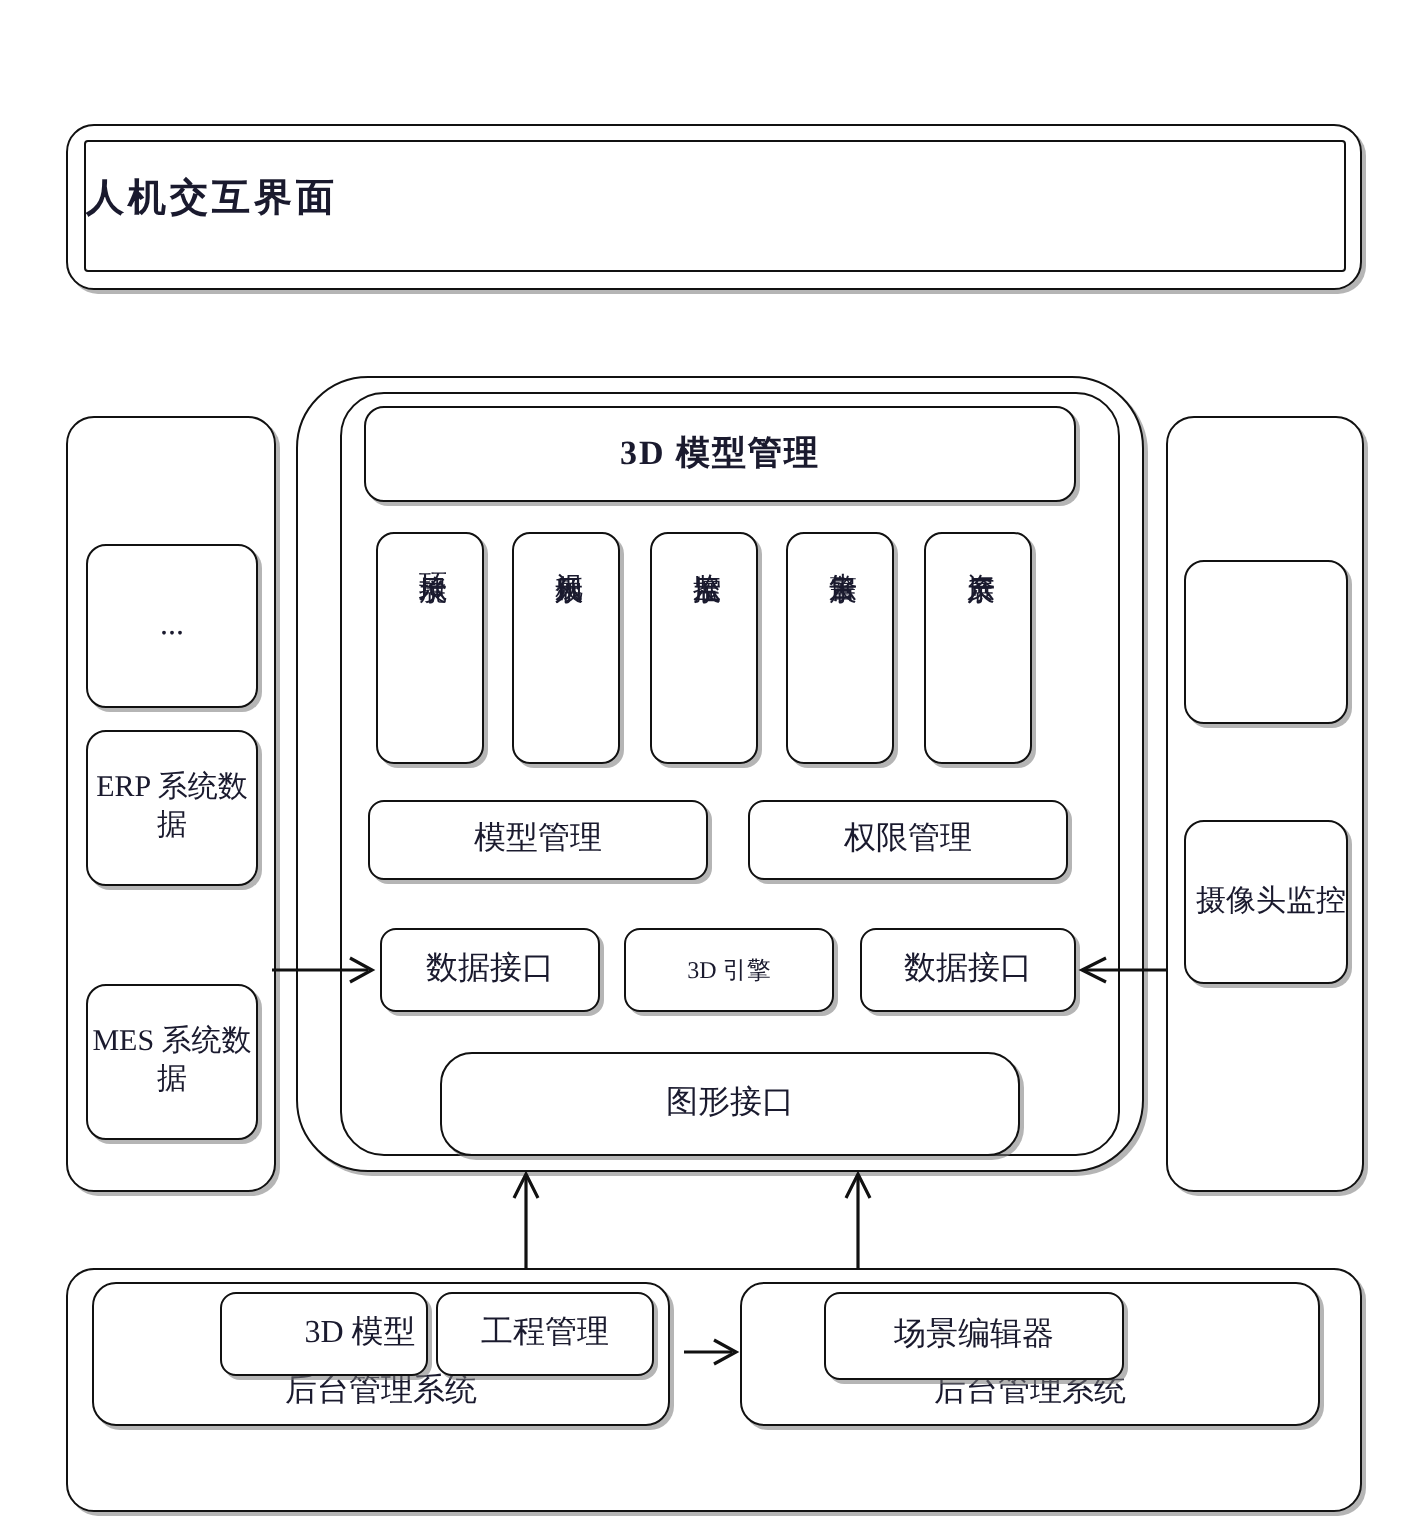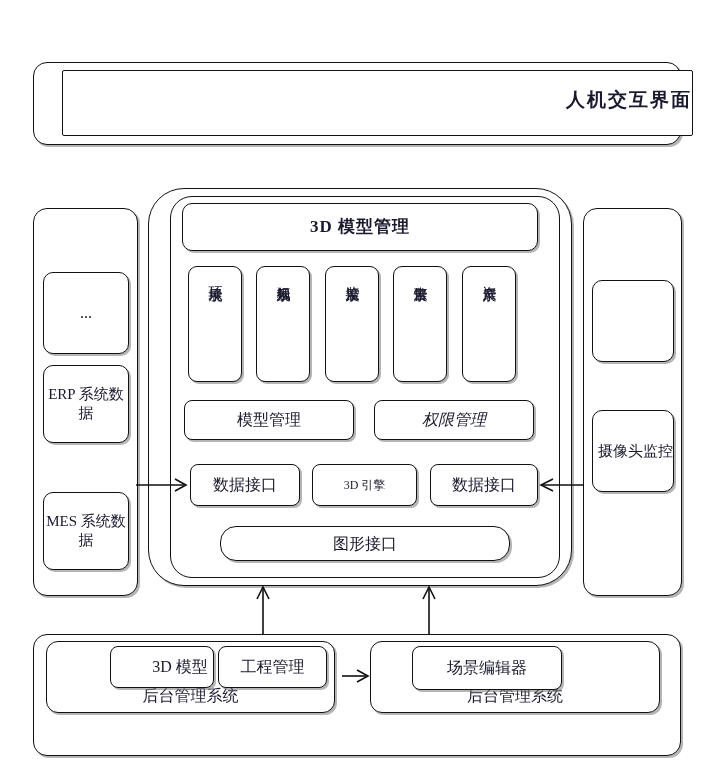--- a/index.html
+++ b/index.html
@@ -43,22 +43,21 @@
   #top-outer {
     left: 33px; top: 62px;
     width: 648px; height: 83px;
     border-radius: 14px;
   }
   #top-inner {
     left: 42px; top: 70px;
     width: 631px; height: 66px;
     border-radius: 2px;
     align-items: flex-start;
-    justify-content: flex-end;
-    margin-left: 20px;
+    justify-content: flex-start;
   }
   #top-inner .lbl {
     font-size: 19px;
     font-weight: bold;
     letter-spacing: 2px;
     padding-top: 17px;
   }
 
   
   #left-outer {
@@ -154,21 +153,20 @@
     left: 184px; top: 400px;
     width: 170px; height: 40px;
     border-radius: 8px;
     font-size: 16px;
   }
   #mgmt-perm {
     left: 374px; top: 400px;
     width: 160px; height: 40px;
     border-radius: 8px;
     font-size: 16px;
-    font-style: italic;
   }
 
   
   #if-left {
     left: 190px; top: 464px;
     width: 110px; height: 42px;
     border-radius: 8px;
     font-size: 16px;
   }
   #if-engine {
@@ -179,23 +177,24 @@
   }
   #if-right {
     left: 430px; top: 464px;
     width: 108px; height: 42px;
     border-radius: 8px;
     font-size: 16px;
   }
 
   #graphics-if {
     left: 220px; top: 526px;
-    width: 290px; height: 35px;
+    width: 290px; height: 52px;
     border-radius: 16px;
     font-size: 16px;
+    font-family: Liberation Mono, monospace;
   }
 
   
   #bottom-outer {
     left: 33px; top: 634px;
     width: 648px; height: 122px;
     border-radius: 14px;
   }
   #bottom-left-panel {
     left: 46px; top: 641px;

